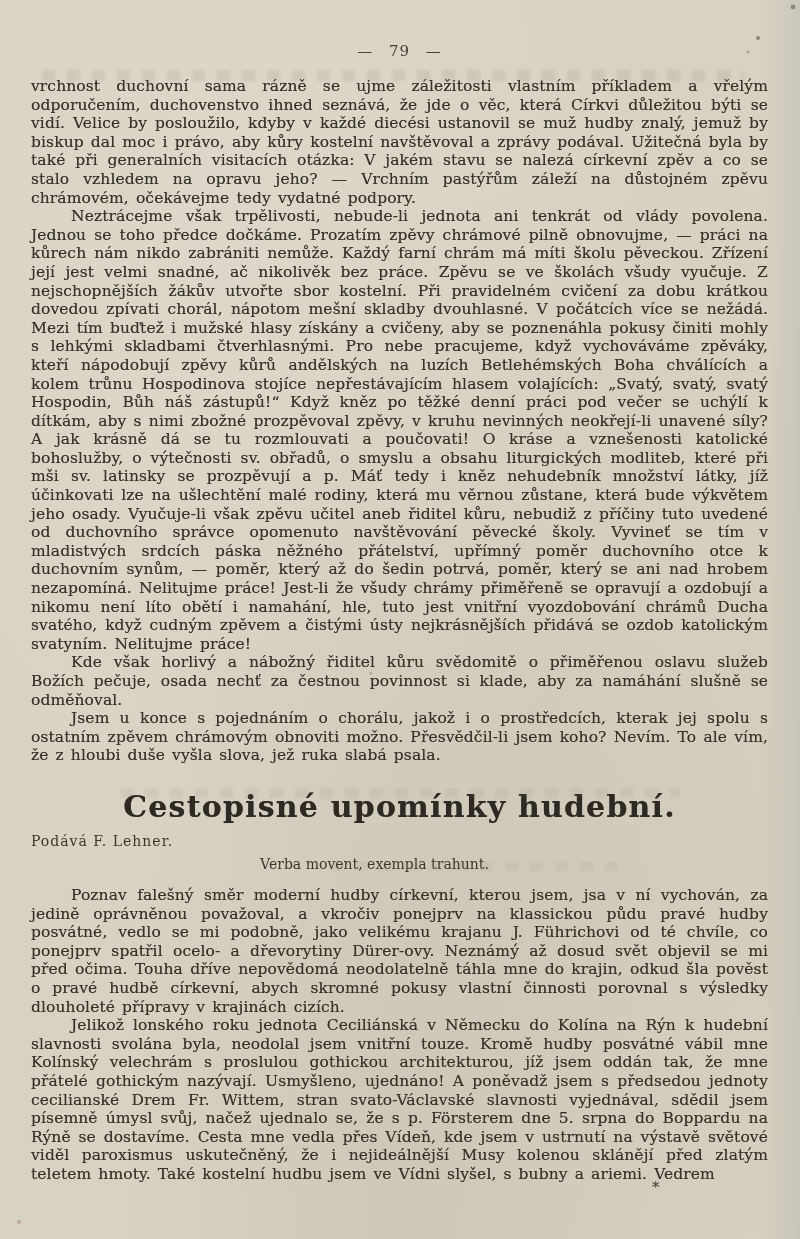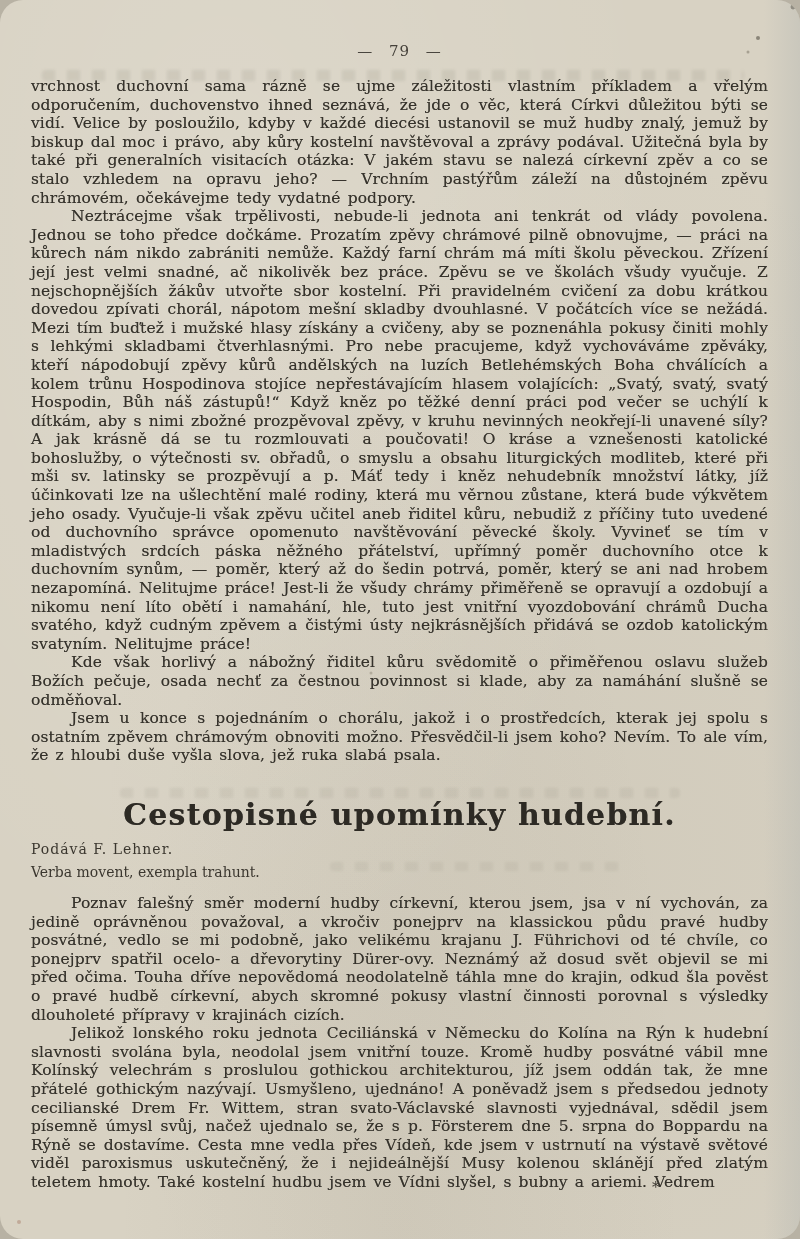--- a/index.html
+++ b/index.html
@@ -14,21 +14,20 @@
     box-sizing: border-box;
     padding: 42px 32px 0 31px;
     overflow: hidden;
     background:
       radial-gradient(ellipse at 28% 18%, rgba(255,255,255,0.12), rgba(255,255,255,0) 55%),
       radial-gradient(ellipse at 75% 70%, rgba(125,115,95,0.07), rgba(125,115,95,0) 60%),
       radial-gradient(ellipse at 50% 100%, rgba(120,112,96,0.08), rgba(120,112,96,0) 50%),
       #d8d2c3;
     color: #35322b;
     font-family: "DejaVu Serif", "Liberation Serif", serif;
-    border-radius: 23px;
   }
   
   .edge-band {
     position: absolute;
     top: 0; right: 0;
     width: 36px; height: 100%;
     background: linear-gradient(to right, rgba(185,188,184,0), rgba(178,181,177,0.38));
     pointer-events: none;
   }
   
@@ -71,39 +70,39 @@
     margin: 0;
     text-align: justify;
     font-size: 15.5px;
     line-height: 18.6px;
     text-indent: 40px;
     word-spacing: 2px;
     letter-spacing: 0.1px;
     text-shadow: 0 0 0.5px rgba(53,50,43,0.55);
   }
   .para.no-indent { text-indent: 0; }
-  .article-header { margin-top: 32px; }
+  .article-header { margin-top: 24px; }
   .title {
     margin: 0;
     text-align: center;
     font-size: 30px;
     font-weight: bold;
     letter-spacing: 1.2px;
     color: #2d2a24;
     text-shadow: 0 0 0.5px rgba(45,42,36,0.6);
   }
   .byline {
     margin-top: 9px;
     font-size: 14px;
     letter-spacing: 1px;
     color: #3b372f;
   }
   .motto {
     margin-top: 7px;
-    text-align: left;
+    text-align: center;
     padding-right: 50px;
     font-size: 14px;
     color: #3b372f;
   }
   .article-body { margin-top: 14px; }
   .sig-mark {
     position: absolute;
     left: 652px;
     top: 1178px;
     font-size: 15px;

